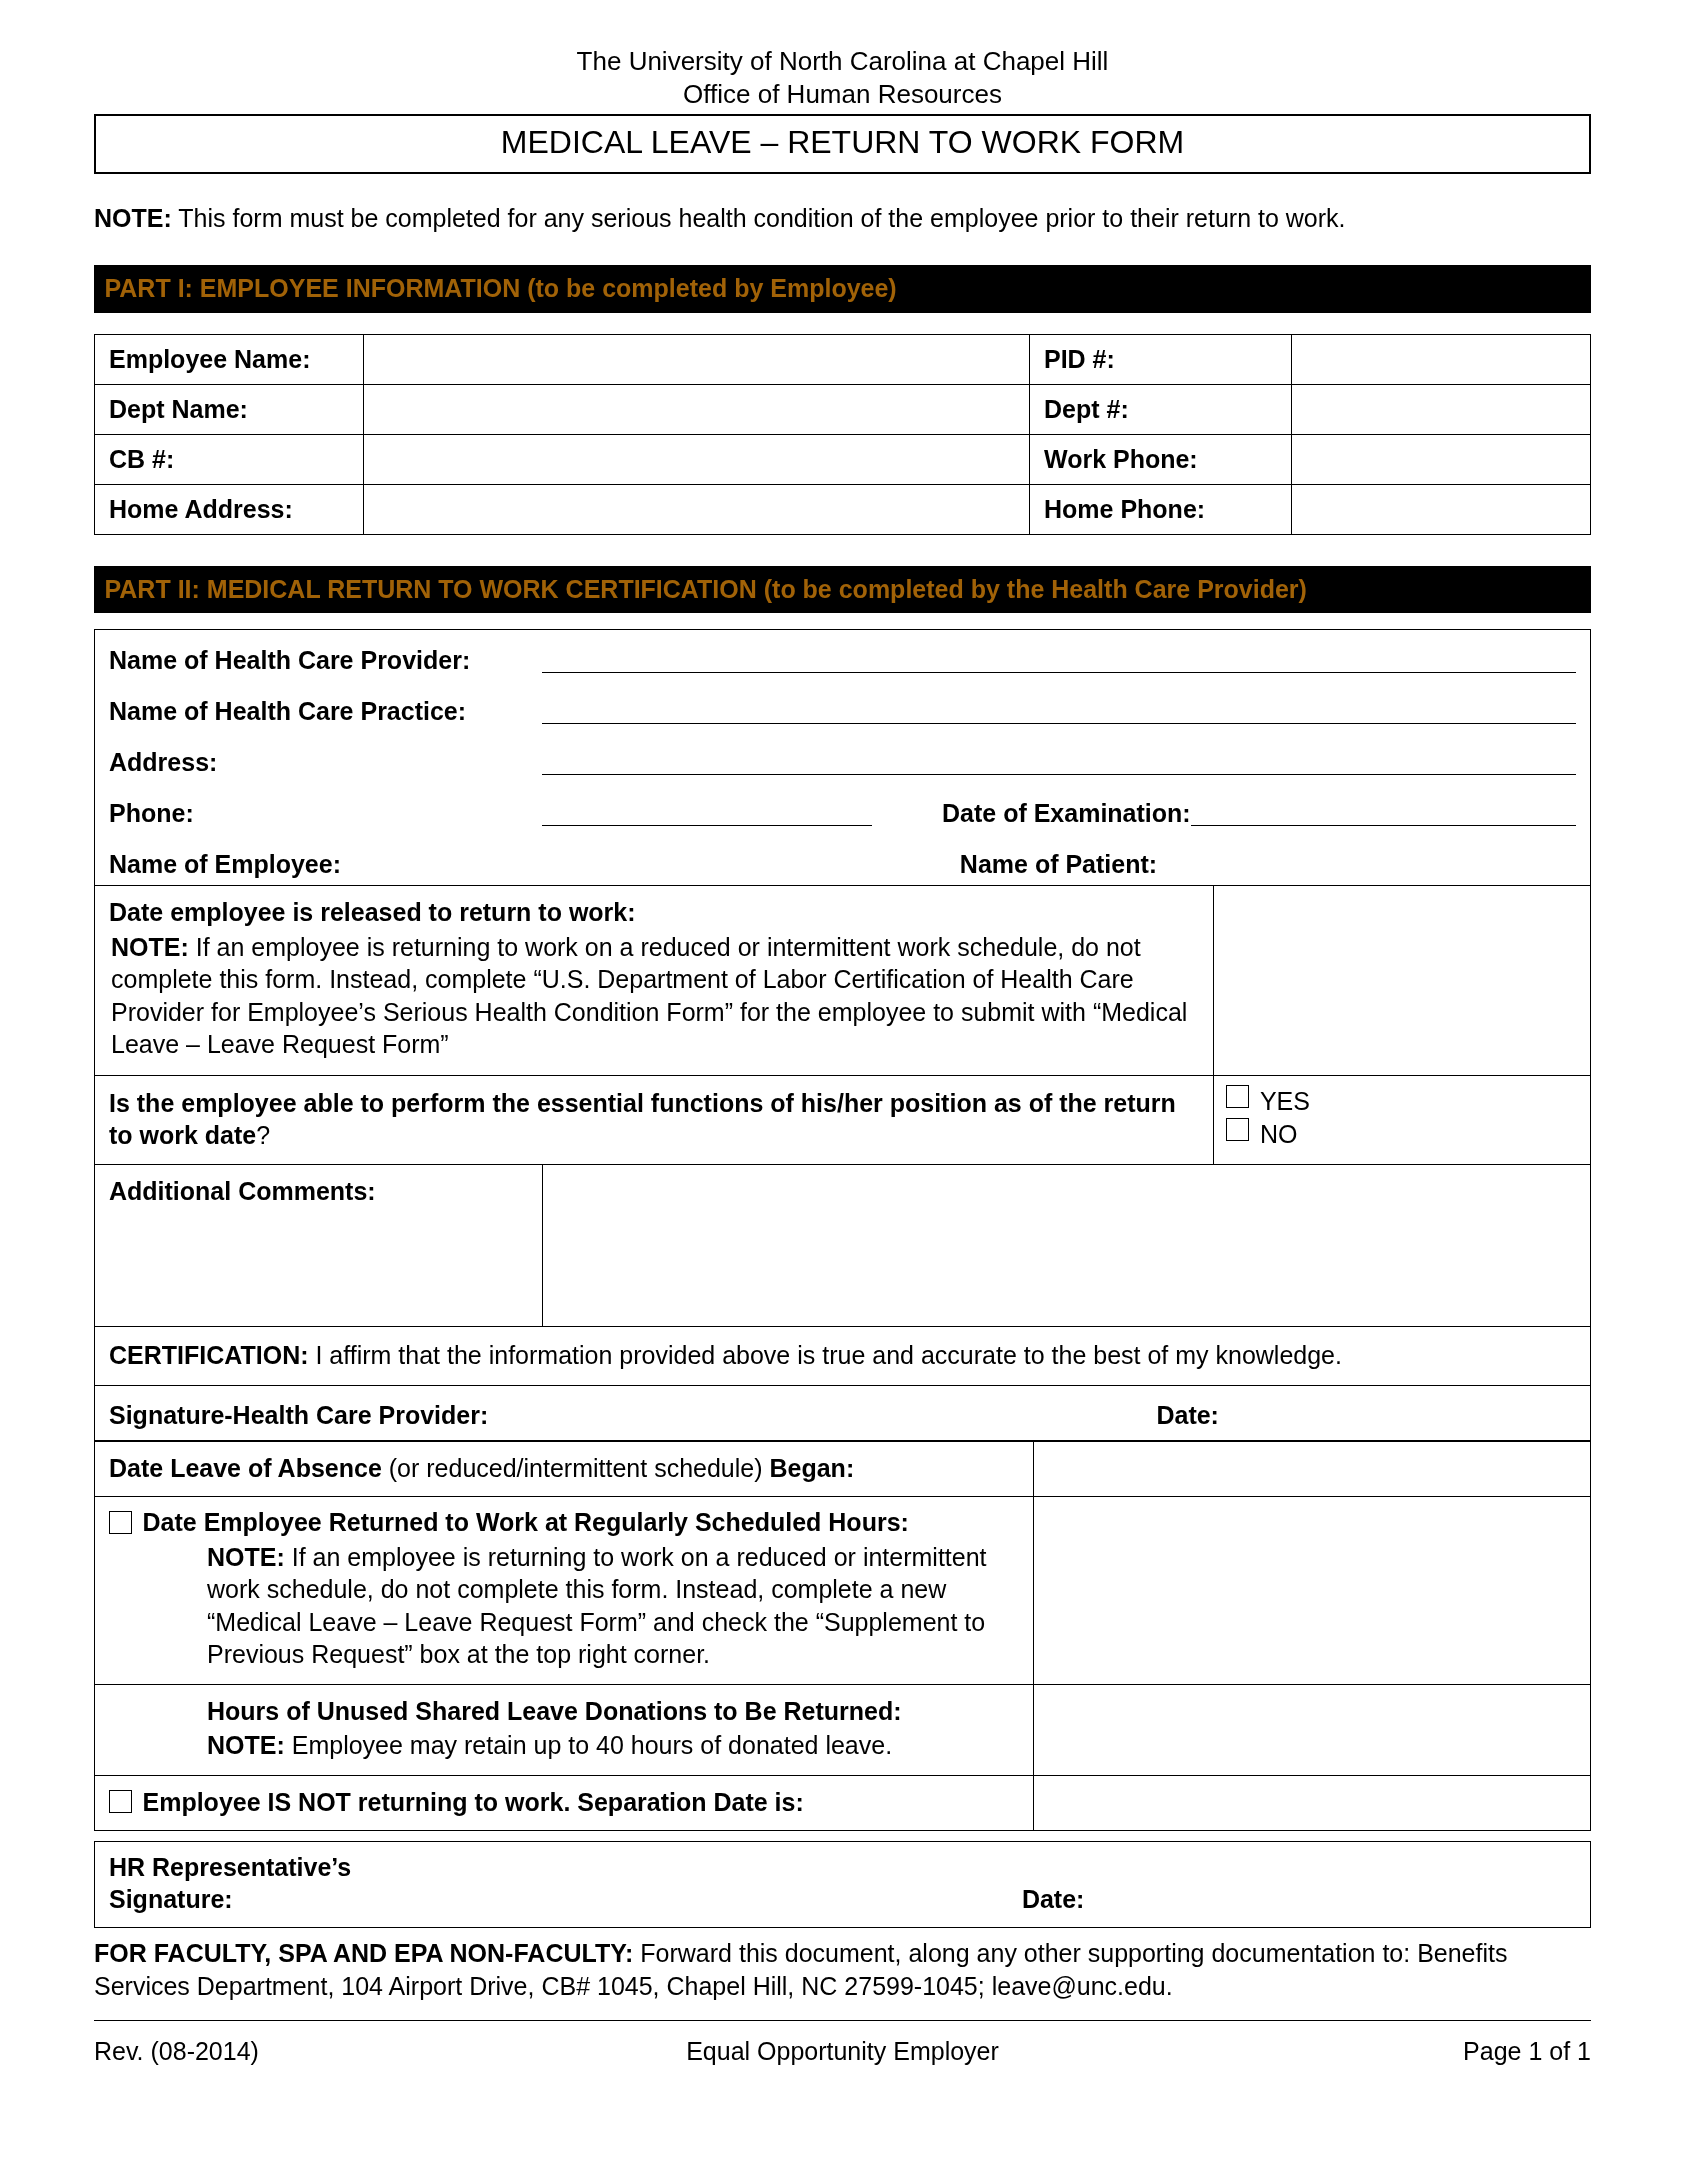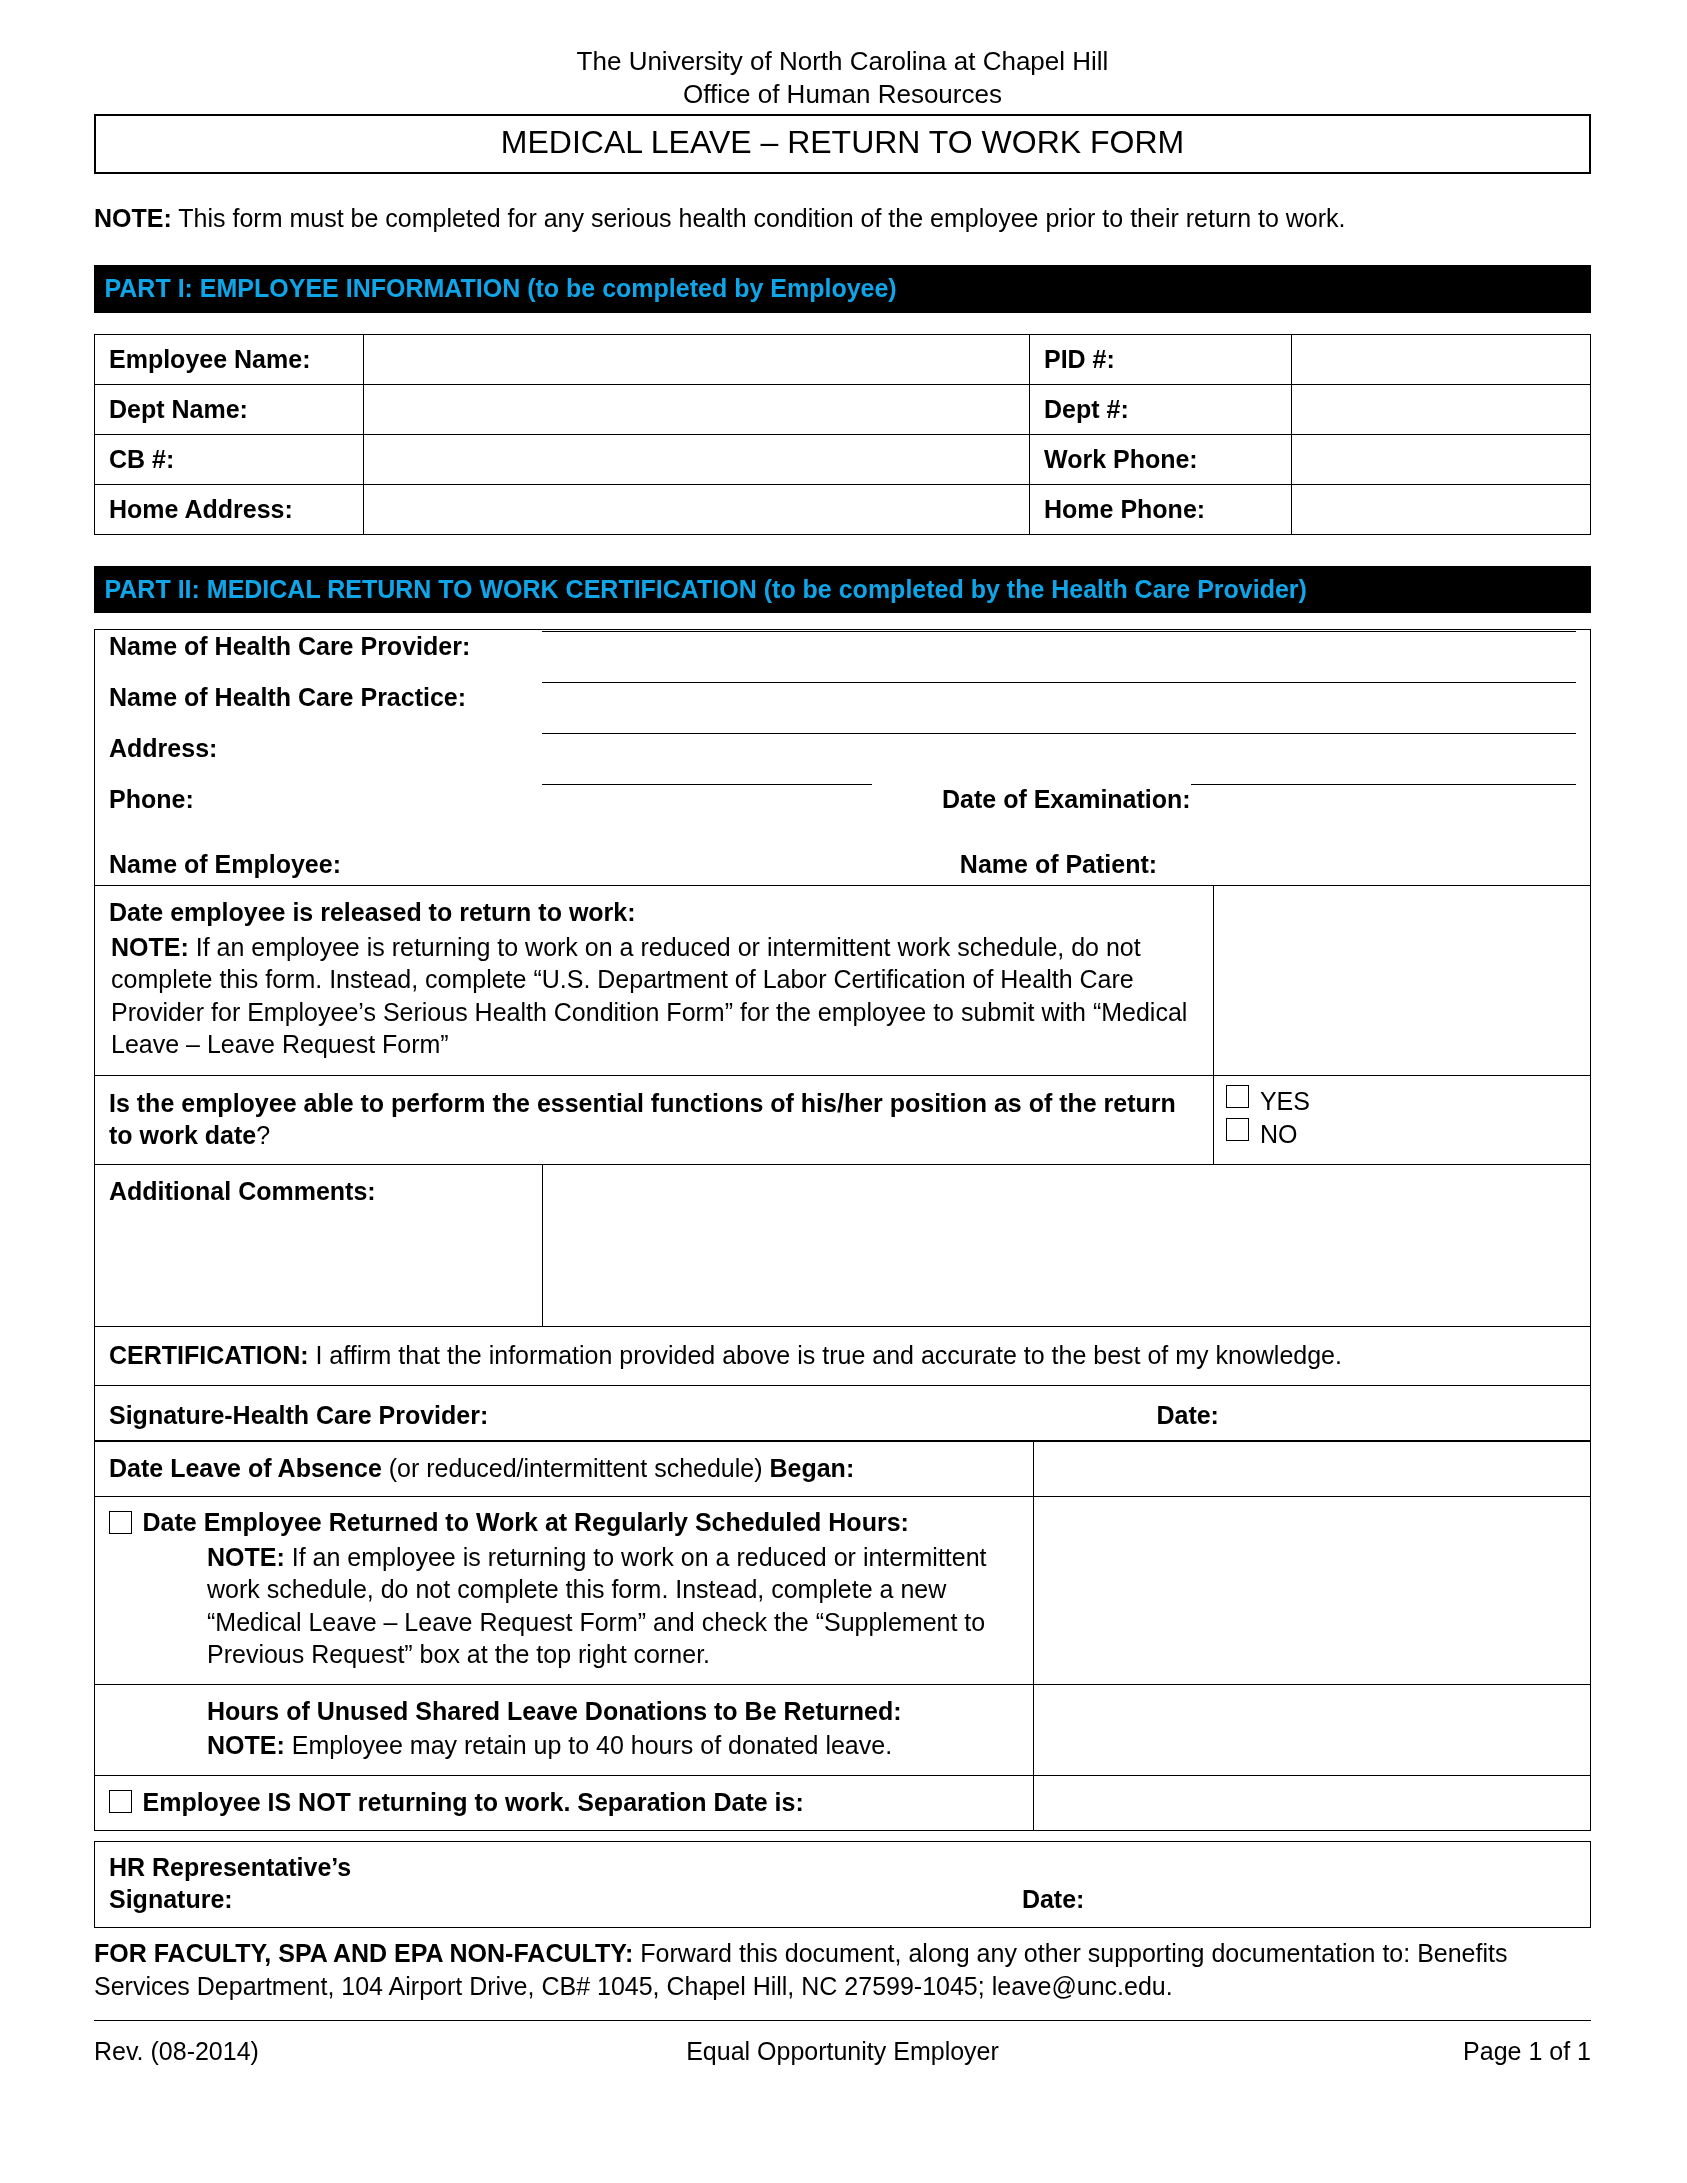--- a/index.html
+++ b/index.html
@@ -4,28 +4,28 @@
 <style>
   *{box-sizing:border-box}
   html,body{margin:0;padding:0}
   body{background:#fff;color:#000;font-family:"Liberation Sans","DejaVu Sans",sans-serif;font-size:25px;line-height:1.3}
   .page{width:1687px;height:2184px;padding:45px 96px 0 94px;background:#fff;overflow:hidden}
   .center{text-align:center}
   .org{font-size:26px;line-height:1.25}
   .title-box{border:2.6px solid #000;text-align:center;font-weight:normal;font-size:32px;padding:6.1px 0 7.9px;margin-top:4.4px}
   .note-line{margin-top:28px}
   .b{font-weight:bold}
-  .bar{background:#000;color:#0ea5e9;font-weight:bold;font-size:25px;padding:7px 10.5px 7.9px;margin-top:31px}
+  .bar{background:#000;color:#a16207;font-weight:bold;font-size:25px;padding:7px 10.5px 7.9px;margin-top:31px}
   table.p1{width:100%;border-collapse:collapse;margin-top:21px}
   table.p1 td{border:1.7px solid #000;height:50px;padding:1.7px 14px;vertical-align:middle}
   td.lblcell{font-weight:bold}
   .box{border:1.7px solid #000}
   .gap18{margin-top:15.7px}
   .tight{margin-top:0}
-  .p2-field{display:flex;height:51px;padding:0 14px}
+  .p2-field{display:flex;align-items:flex-end;height:51px;padding:0 14px}
   .p2-field .lbl{font-weight:bold;padding-bottom:4.4px;white-space:nowrap}
   .lblw{width:433px;flex:0 0 433px}
   .wline{flex:1;border-bottom:1.7px solid #000;height:1.7px;margin-bottom:7.9px}
   .wline.fixed{flex:0 0 330px}
   .examlbl{margin-left:70px}
   .names-row{display:flex;align-items:flex-end;height:51px;padding:0 14px}
   .names-row .emp{flex:0 0 58%;display:flex;align-items:flex-end}
   .names-row .lbl{font-weight:bold;padding-bottom:4.4px;white-space:nowrap}
   .names-row .blankfield{flex:1;height:35px}
   .split-row{display:flex;border-top:1.7px solid #000}

